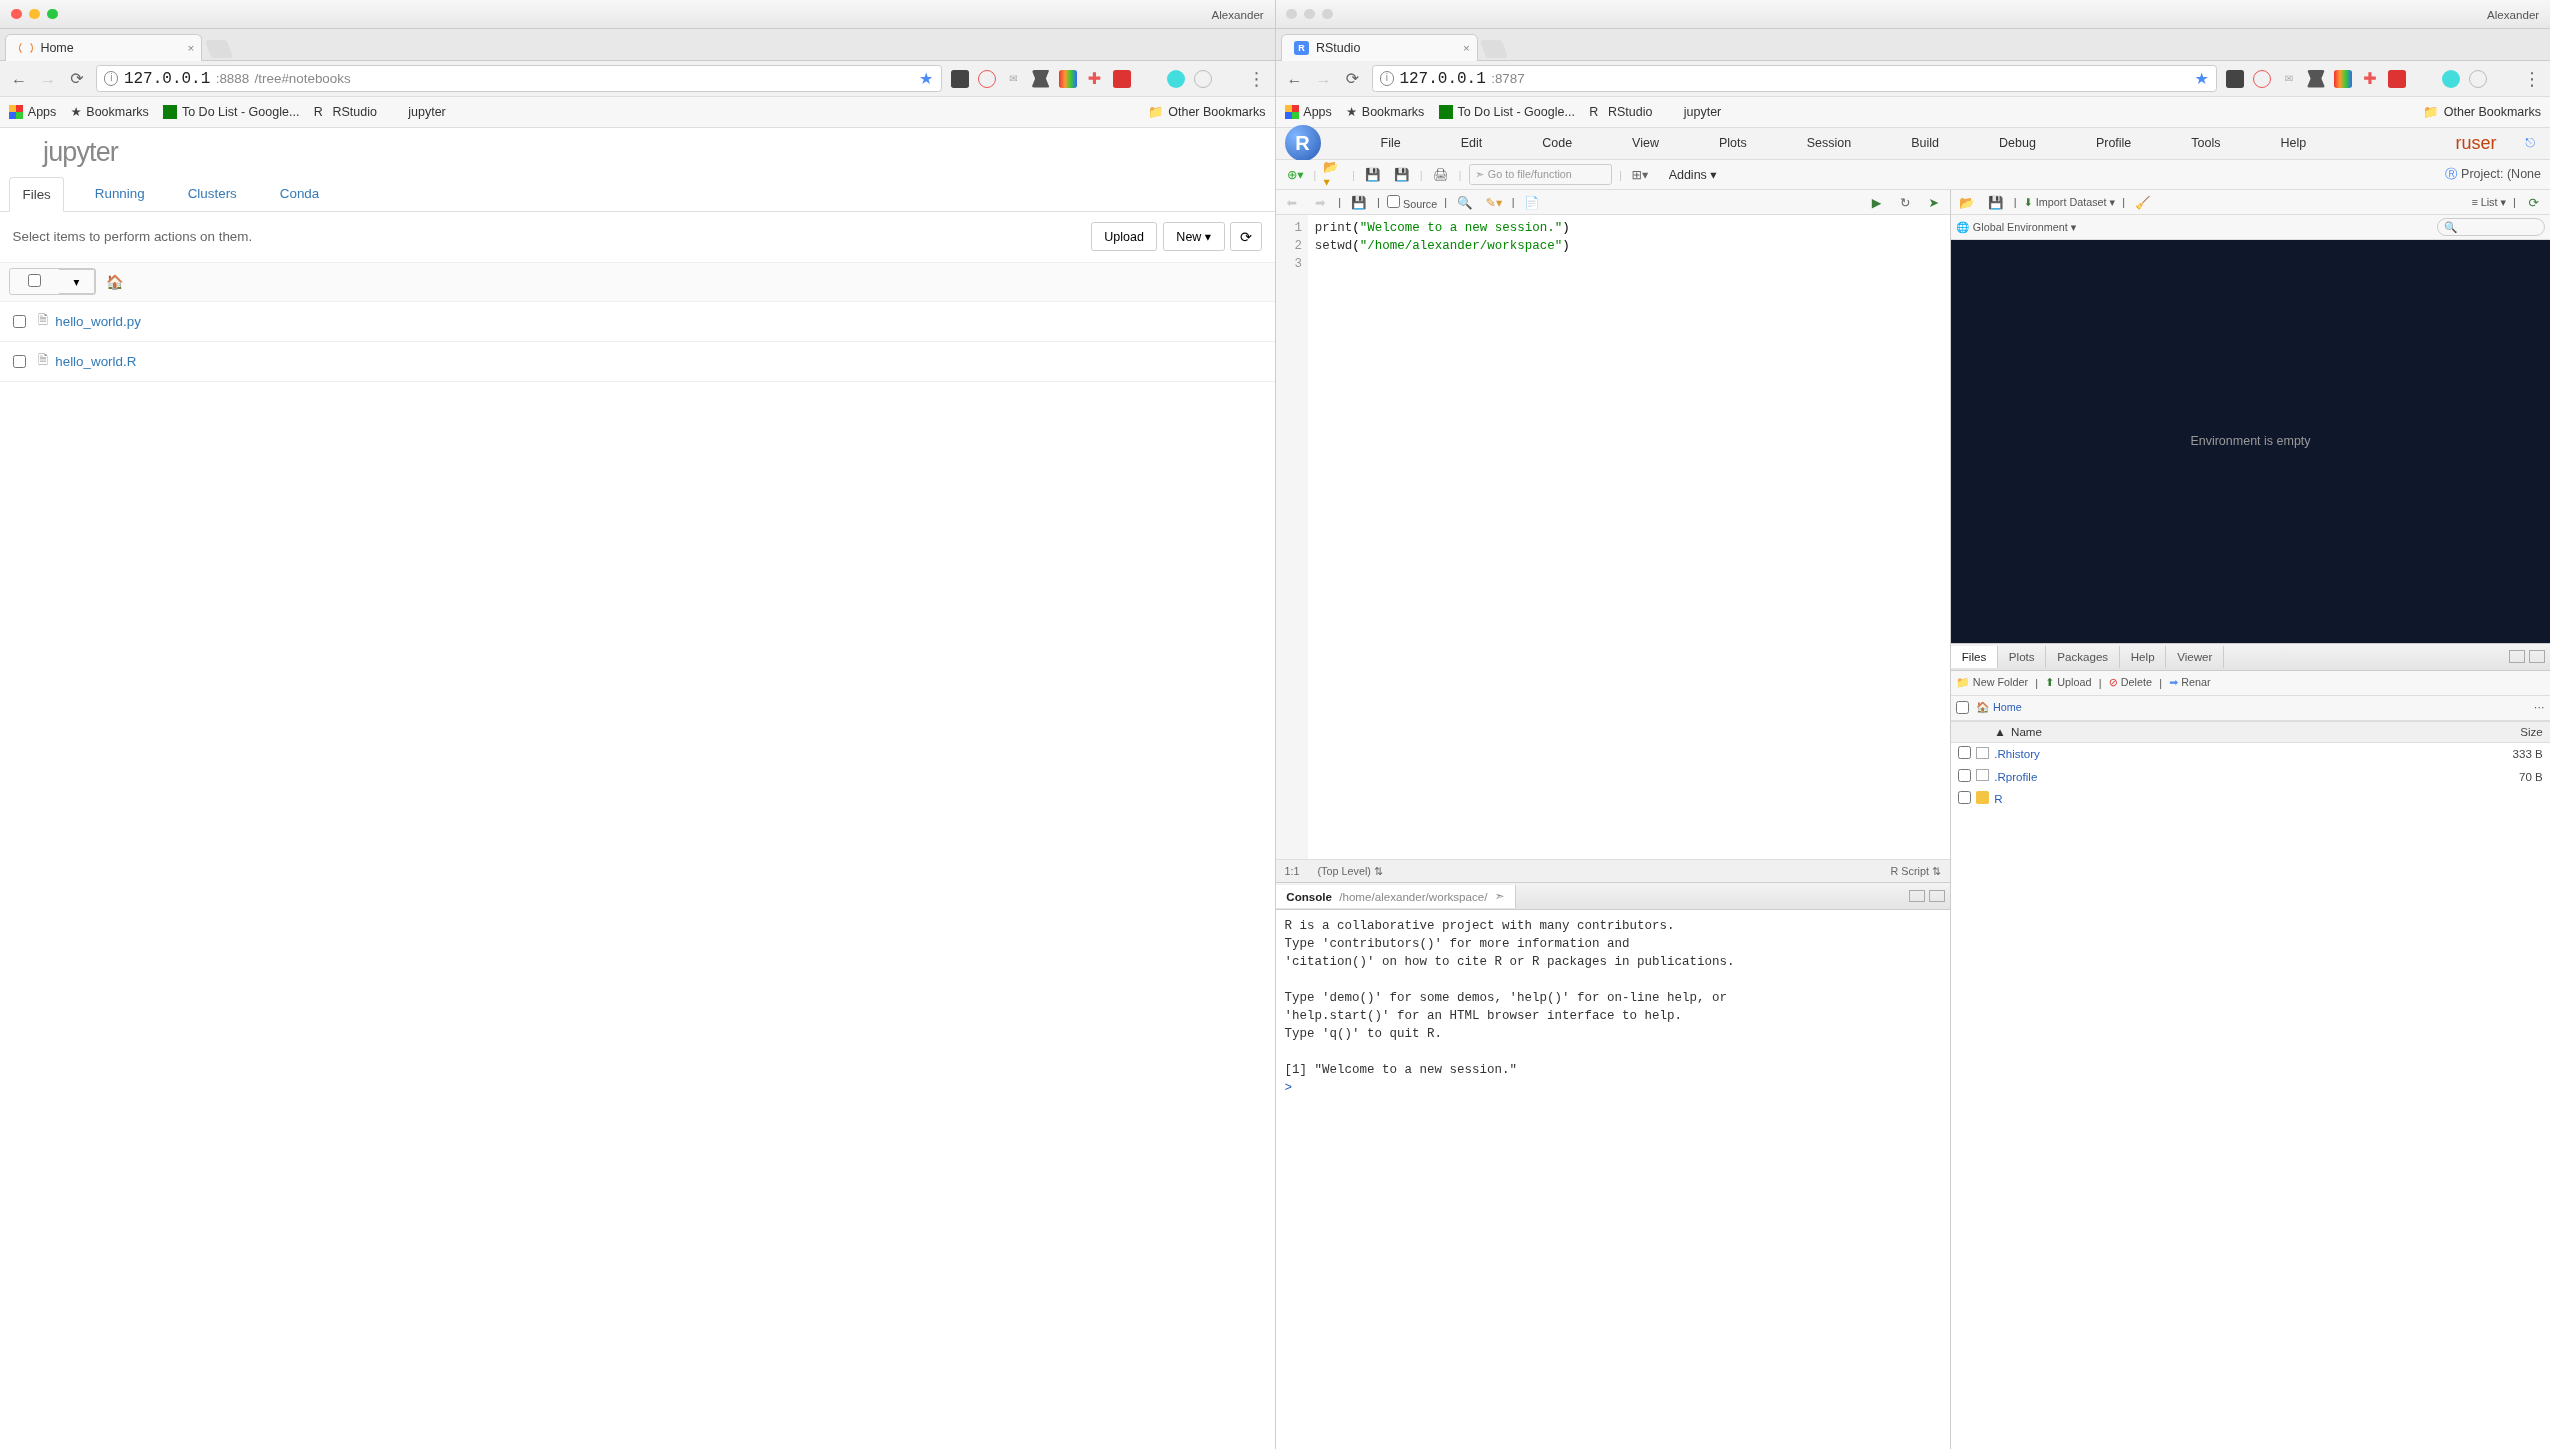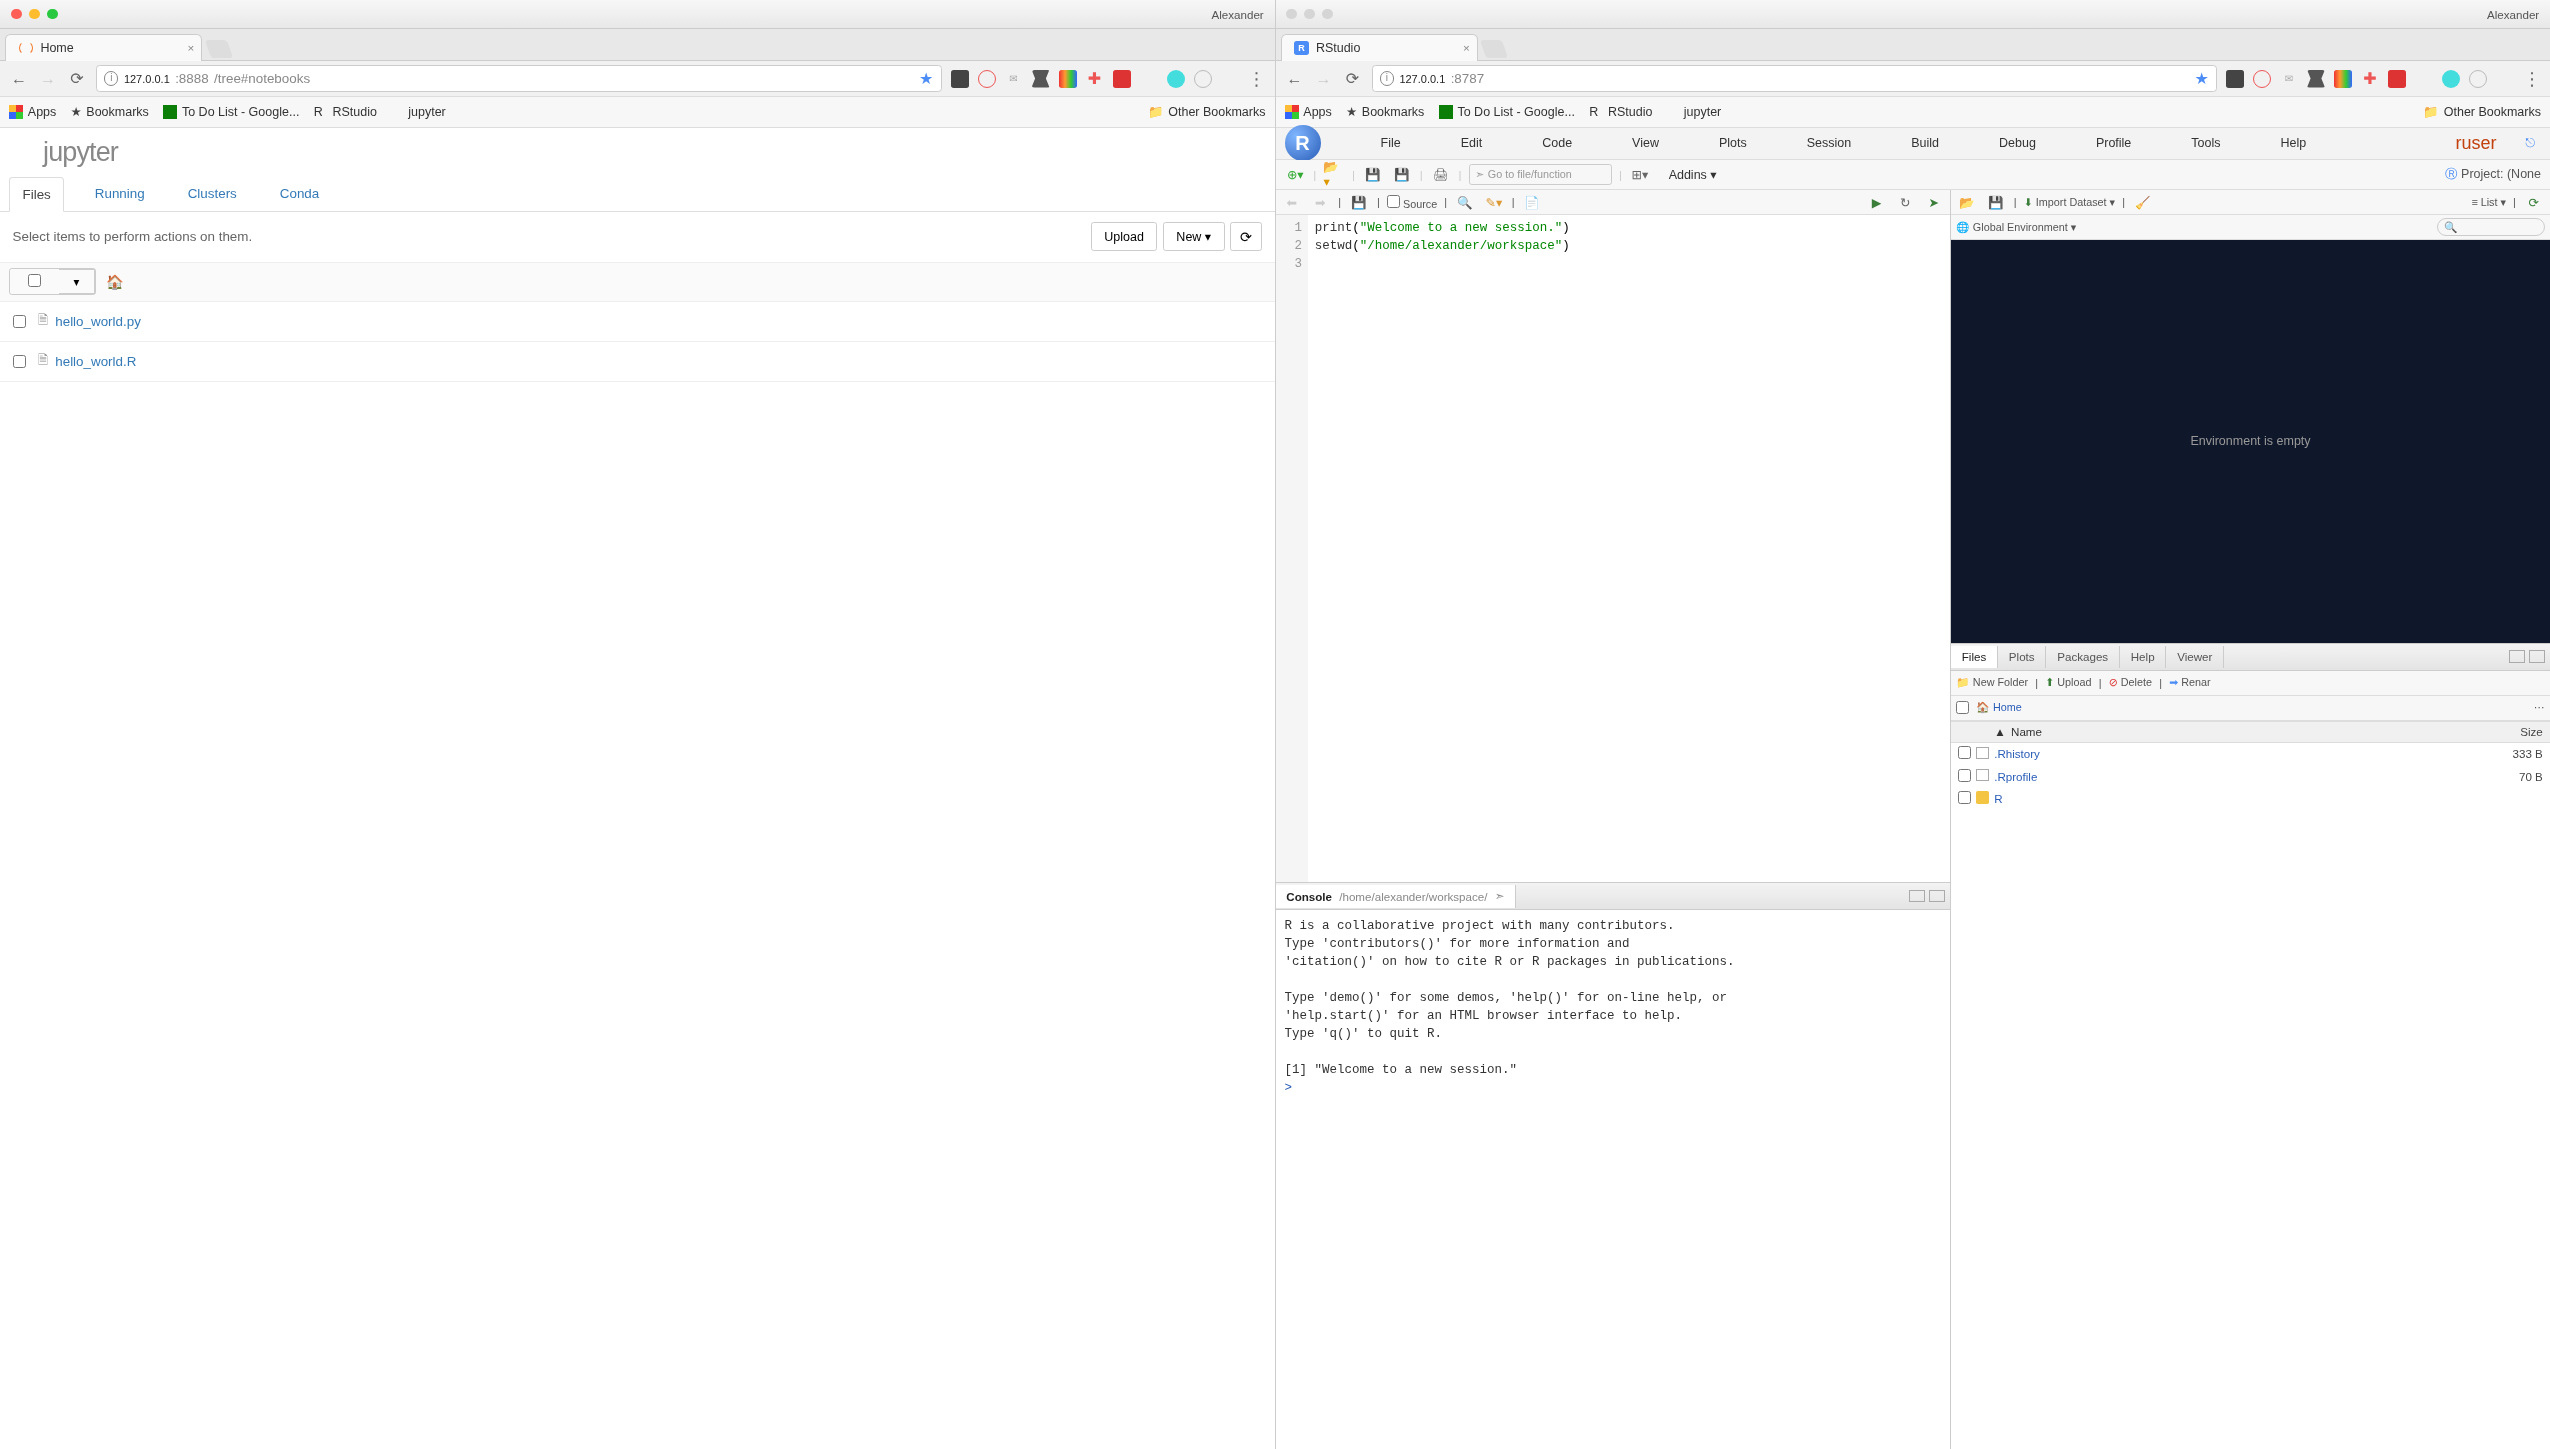--- a/index.html
+++ b/index.html
@@ -24,21 +24,21 @@
 .tab .favicon.blue { background: #4b8cf7; color: #fff; font-size: 9px; font-weight: bold; text-align: center; line-height: 14.3px; border-radius: 2.7px; }
 .tab-title { font-size: 12.5px; color: #333; }
 .tab-close { position: absolute; right: 7.2px; color: #888; cursor: pointer; }
 .newtab { width: 21.5px; height: 18px; background: #ddd; margin-left: 5.4px; margin-top: 9px; border-radius: 3.6px; transform: skewX(20deg); }
 
 
 .urlbar { height: 36px; background: #f1f1f1; display: flex; align-items: center; padding: 0 9px; gap: 9px; border-bottom: 0.9px solid #ddd; }
 .nav-btn { width: 20px; height: 20px; display: flex; align-items: center; justify-content: center; color: #666; font-size: 16px; cursor: pointer; }
 .addr { flex: 1; display: flex; align-items: center; background: #fff; border: 0.9px solid #ccc; border-radius: 3.6px; height: 27px; padding: 0 7.2px; gap: 5.4px; }
 .addr .info { width: 14.3px; height: 14.3px; border: 0.9px solid #888; border-radius: 50%; font-size: 10px; text-align: center; line-height: 12.5px; color: #888; }
-.addr .host { color: #222; font-size: 11px; }
+.addr .host { color: #222; font-size: 16px; font-family: Liberation Mono, monospace; }
 .addr .path { color: #888; font-size: 13.4px; }
 .addr .star { margin-left: auto; color: #4b8cf7; font-size: 16px; }
 .ext-icons { display: flex; gap: 9px; }
 .ext-icon { width: 18px; height: 18px; border-radius: 2.7px; display: flex; align-items: center; justify-content: center; font-size: 10px; color: #fff; }
 .menu-dots { font-size: 18px; color: #666; }
 
 
 .bmbar { height: 30.5px; background: #f7f7f7; display: flex; align-items: center; padding: 0 9px; gap: 14.3px; border-bottom: 0.9px solid #ddd; }
 .bm { display: flex; align-items: center; gap: 4.5px; color: #333; font-size: 12.5px; cursor: pointer; }
 .bm .ic { width: 14.3px; height: 14.3px; display: inline-block; }
@@ -352,20 +352,26 @@
               <span class="rs-tbtn" style="color:#3a7e3a">➤</span>
             </div>
             <div class="editor">
               <div class="gutter">1<br>2<br>3</div>
               <div class="code">
                 <div><span class="fn">print</span>(<span class="str">"Welcome to a new session."</span>)</div>
                 <div><span class="fn">setwd</span>(<span class="str">"/home/alexander/workspace"</span>)</div>
                 <div>&nbsp;</div>
               </div>
             </div>
+            <div class="editor-status">
+              <span>1:1</span>
+              <span style="margin-left:18px"><span>(Top Level)</span> ⇅</span>
+              <span class="sp"></span>
+              <span><span>R Script</span> ⇅</span>
+            </div>
           </div>
 
           <div class="pane" style="flex:1">
             <div class="pane-tabbar">
               <span class="ptab active console-header">
                 <b>Console</b>
                 <span class="console-path">/home/alexander/workspace/</span>
                 <span style="color:#888">➣</span>
               </span>
               <div class="pane-winbtns">

